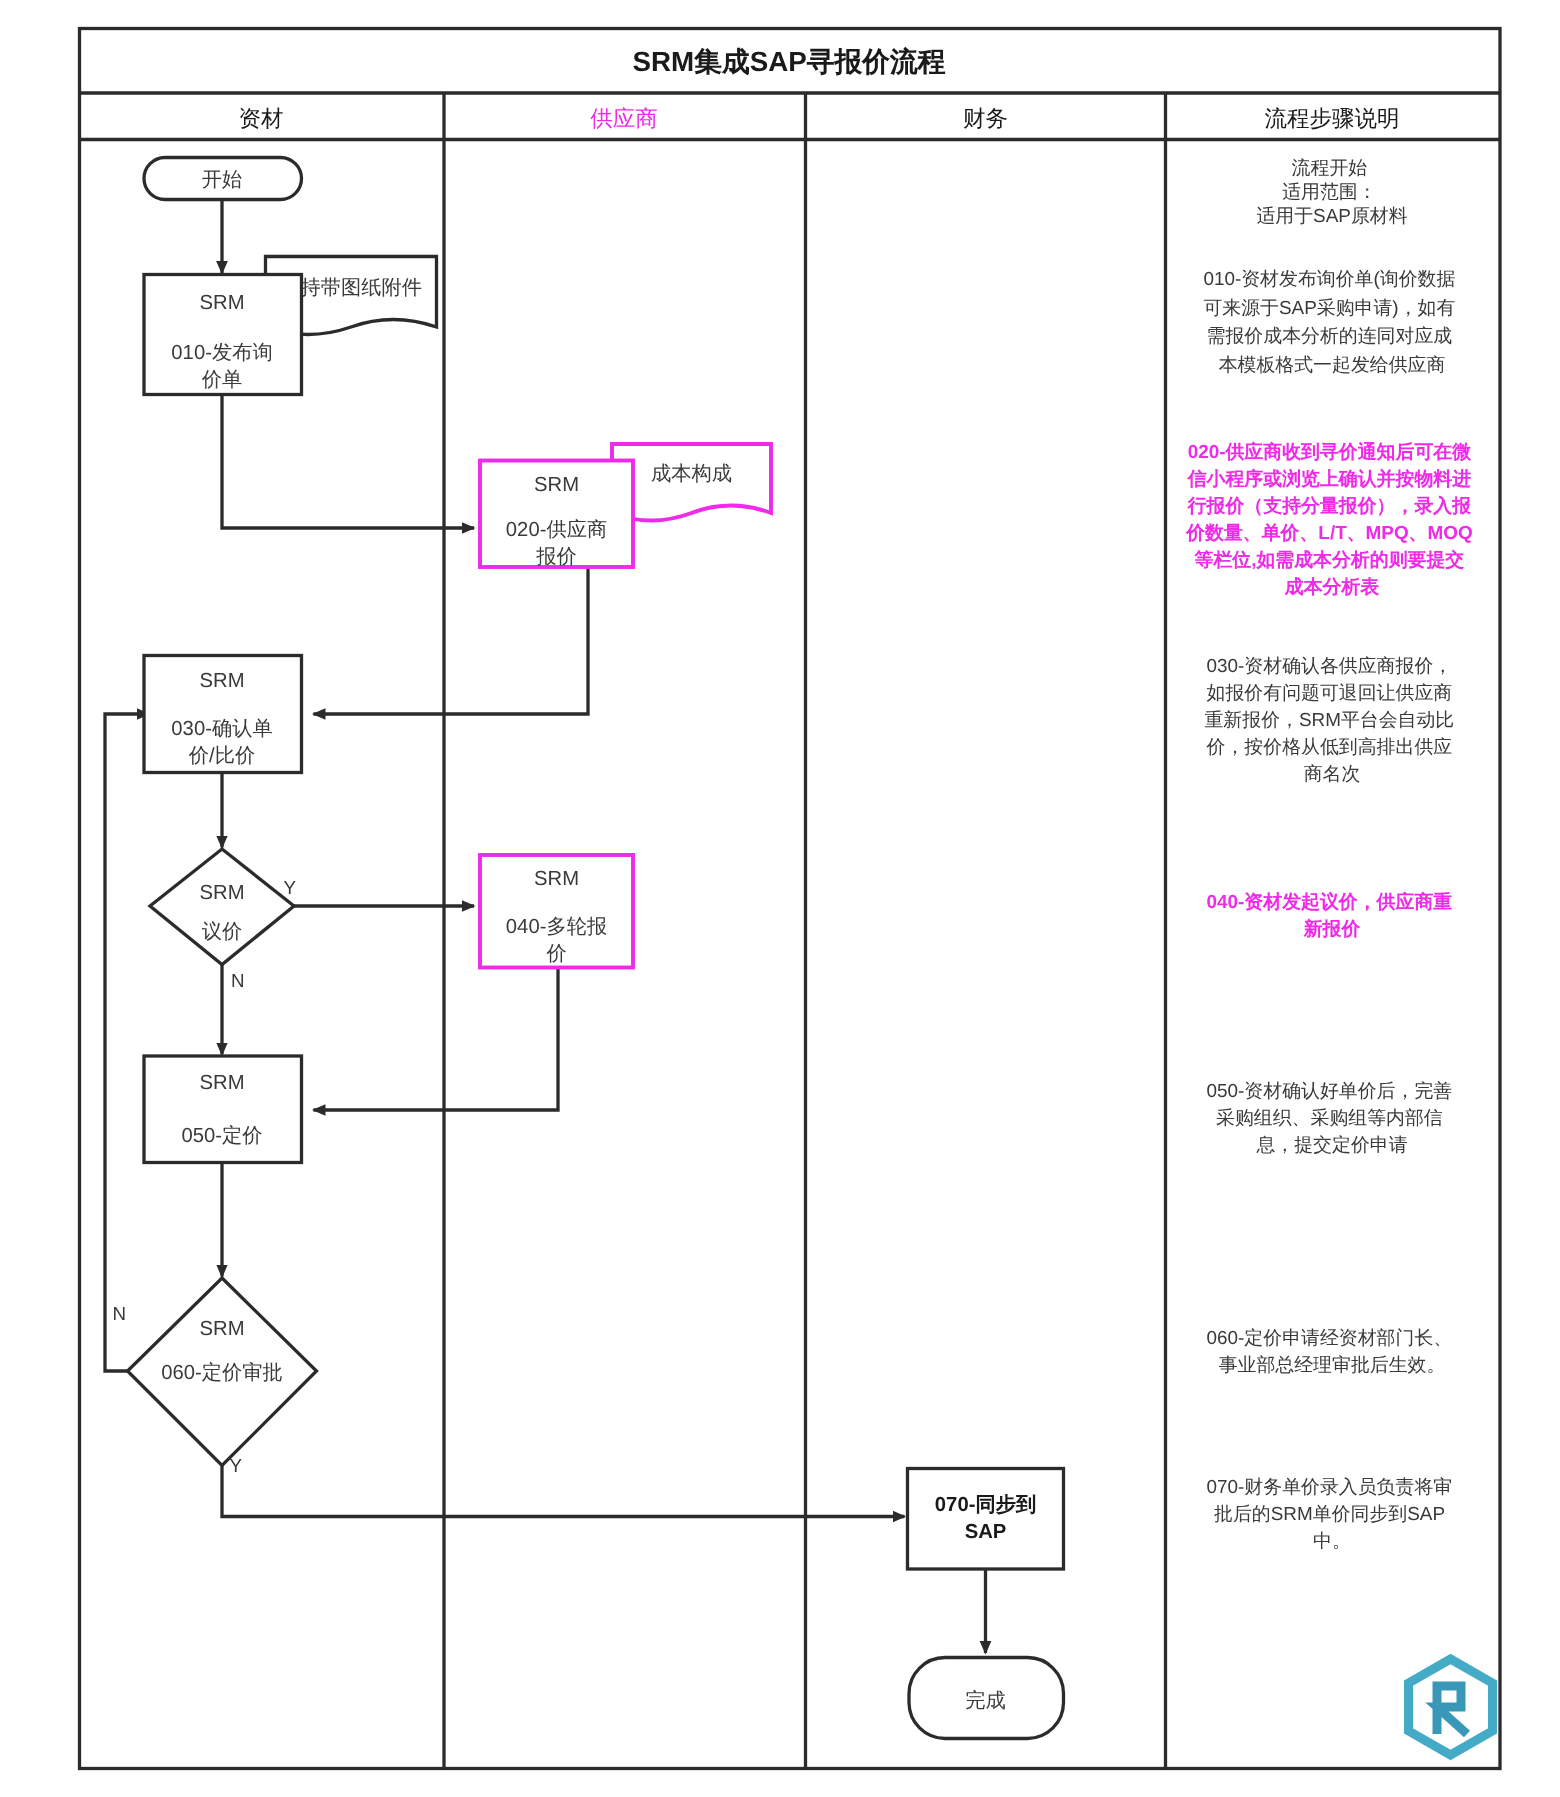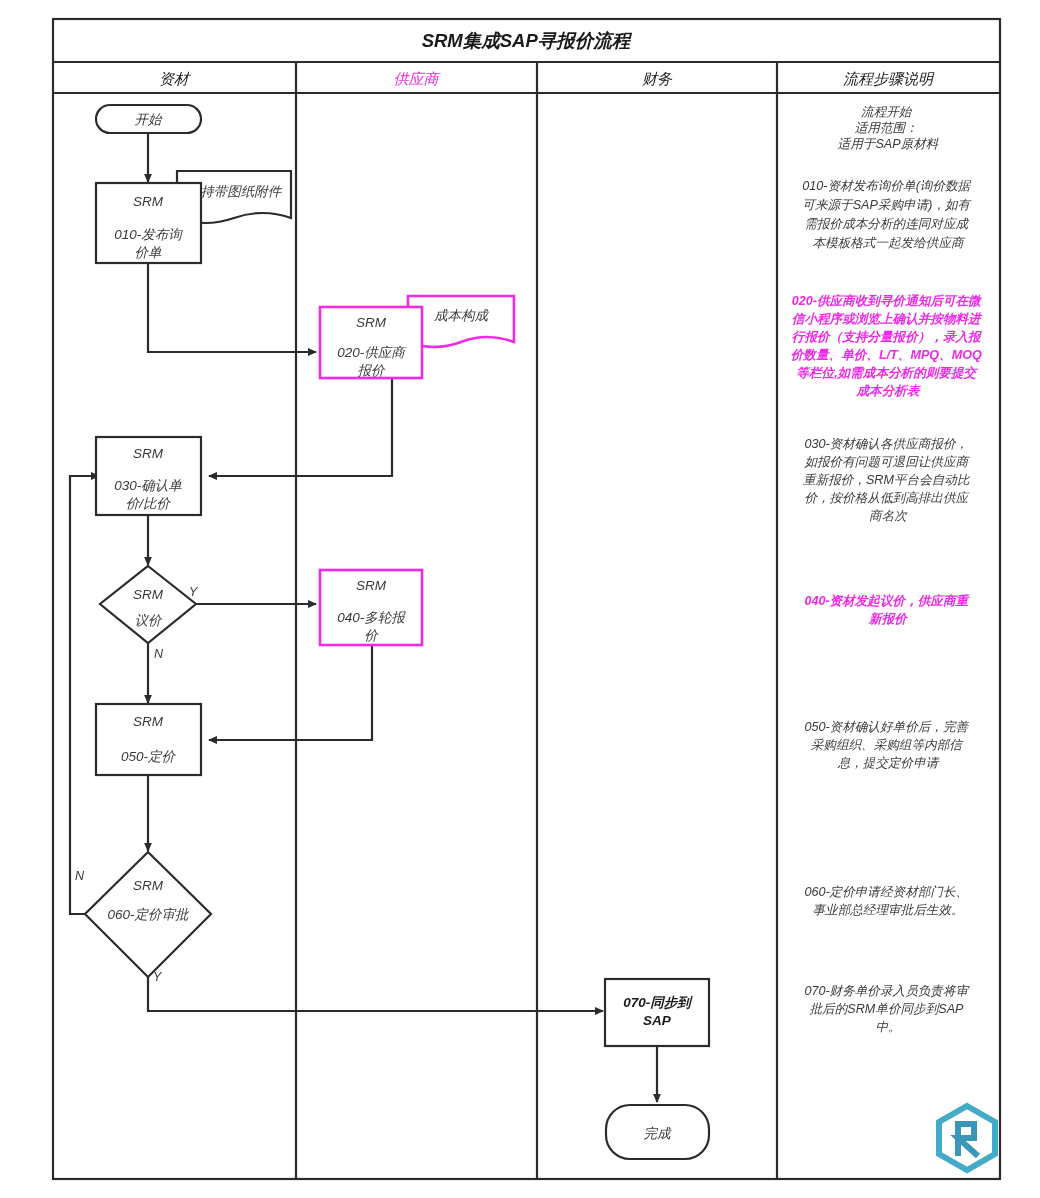--- a/index.html
+++ b/index.html
@@ -7,21 +7,20 @@
     padding: 0;
     background: #ffffff;
     font-family: "Liberation Sans", "DejaVu Sans", sans-serif;
   }
   #page {
     position: relative;
     width: 1040px;
     height: 1198px;
     background: #ffffff;
     overflow: hidden;
-    font-style: italic;
   }
   #chart-svg {
     position: absolute;
     left: 0; top: 0;
     width: 1040px;
     height: 1198px;
   }
   .frame-line { fill: none; stroke: #2b2b2b; stroke-width: 2.2; }
   .lane-div { stroke: #2b2b2b; stroke-width: 2.2; }
   .node-box { fill: #ffffff; stroke: #2b2b2b; stroke-width: 2.2; }

